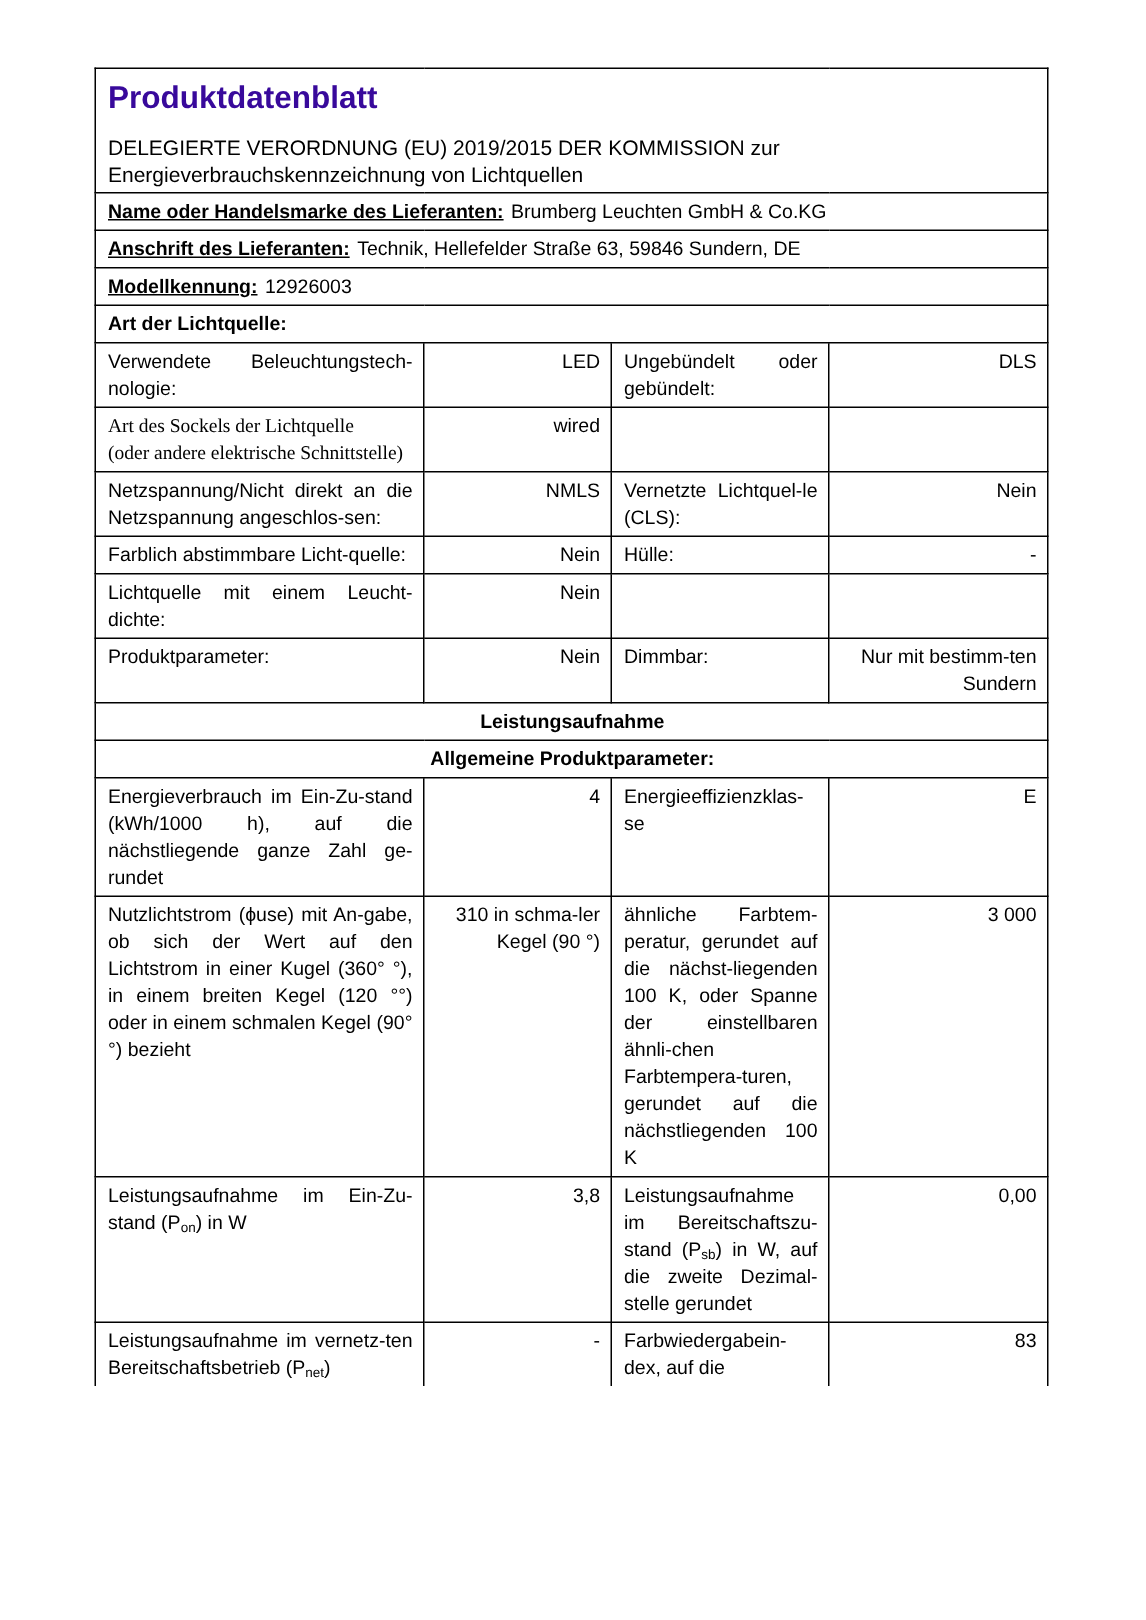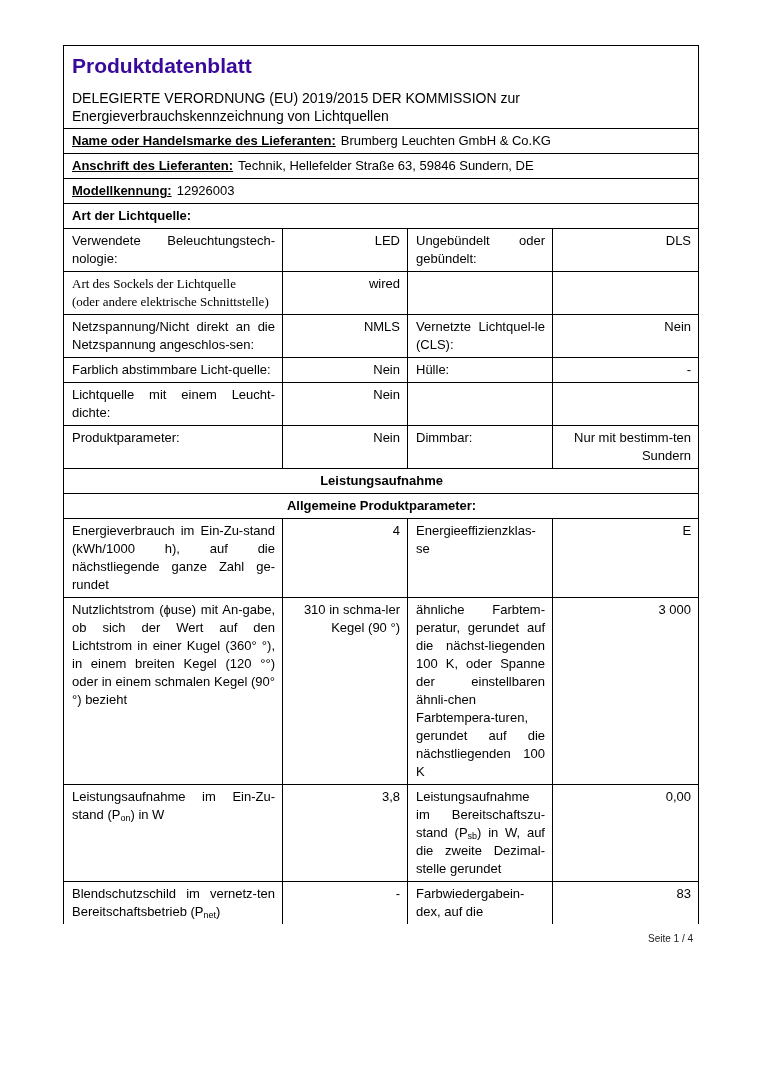--- a/index.html
+++ b/index.html
@@ -144,22 +144,21 @@
     </tr>
 
     <tr>
       <td class="param"><span>Leistungsaufnahme im Ein-Zu-stand (P</span><sub class="sb">on</sub><span>) in W</span></td>
       <td class="val">3,8</td>
       <td class="param"><span>Leistungsaufnahme im Bereitschaftszu-stand (P</span><sub class="sb">sb</sub><span>) in W, auf die zweite Dezimal-stelle gerundet</span></td>
       <td class="val">0,00</td>
     </tr>
 
     <tr class="cut">
-      <td class="param"><span>Blendschutzschild im vernetz-ten Bereitschaftsbetrieb (P</span><sub class="sb">net</sub><span>)</span></td>
+      <td class="param"><span>Leistungsaufnahme im vernetz-ten Bereitschaftsbetrieb (P</span><sub class="sb">net</sub><span>)</span></td>
       <td class="val">-</td>
       <td class="param">Farbwiedergabein-dex, auf die</td>
       <td class="val">83</td>
     </tr>
   </tbody>
     </table>
 
-  <div class="footer">Seite 1 / 4</div>
 </div>
 
 </body></html>

